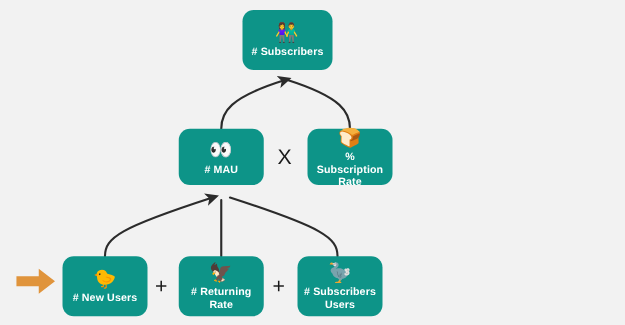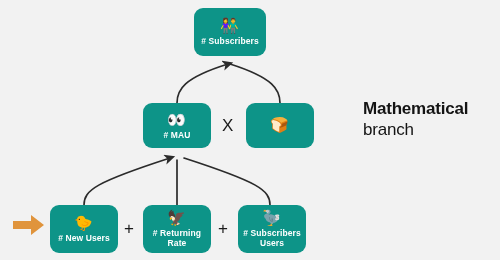--- a/index.html
+++ b/index.html
@@ -124,20 +124,22 @@
 
   <div class="node" style="left:143px; top:103px; width:68px; height:45px;">
     <div class="node-emoji">👀</div>
     <div class="node-label"># MAU</div>
   </div>
 
   <div class="op" style="left:222px; top:117px;">X</div>
 
   <div class="node" style="left:246px; top:103px; width:68px; height:45px;">
     <div class="node-emoji">🍞</div>
+    <div class="node-label">% Subscription
+Rate</div>
   </div>
 
   <div class="node" style="left:50px; top:205px; width:68px; height:48px;">
     <div class="node-emoji">🐤</div>
     <div class="node-label"># New Users</div>
   </div>
 
   <div class="op" style="left:124px; top:220px;">+</div>
 
   <div class="node" style="left:143px; top:205px; width:68px; height:48px;">
@@ -147,18 +149,14 @@
   </div>
 
   <div class="op" style="left:218px; top:220px;">+</div>
 
   <div class="node" style="left:238px; top:205px; width:68px; height:48px;">
     <div class="node-emoji">🦤</div>
     <div class="node-label"># Subscribers
 Users</div>
   </div>
 
-  <div class="side-label">
-    <div class="l1">Mathematical</div>
-    <div class="l2">branch</div>
-  </div>
 
 </div>
 
 </body></html>

